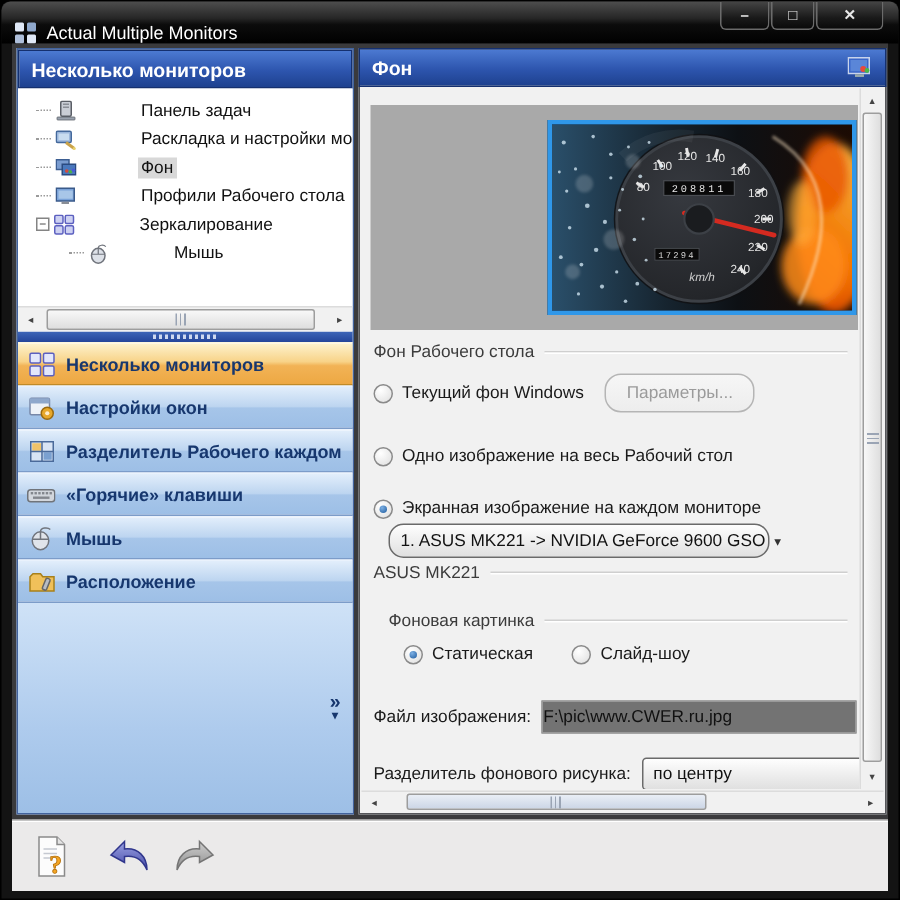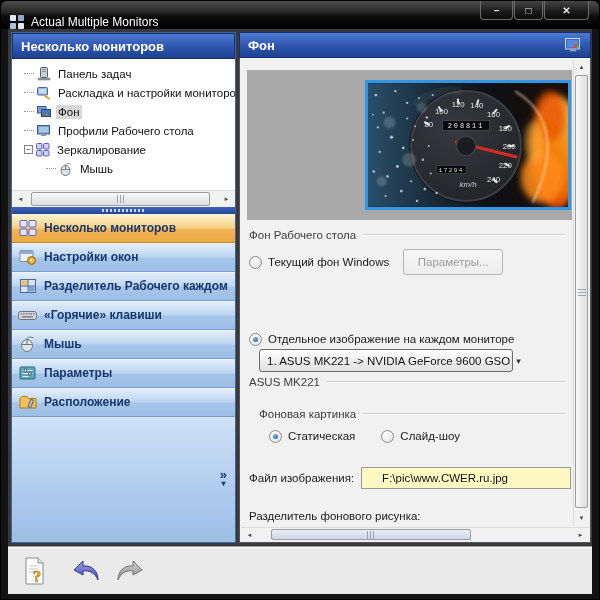--- a/index.html
+++ b/index.html
@@ -33,21 +33,21 @@
   
   .left-panel { position:absolute; left:3px; top:3px; width:225px; height:511px;
     border:1px solid #41639e; background:#fff; display:flex; flex-direction:column; }
   .tree { flex:1; background:#fff; overflow:hidden; padding-top:5px; font-size:11.5px; color:#111; }
   .tree-row { height:19px; display:flex; align-items:center; padding-left:12px; white-space:nowrap; }
   .tree-row.child { padding-left:34px; }
   .t-conn { width:10px; border-top:1px dotted #9a9a9a; margin-right:3px; flex:none; }
   .t-exp { width:9px; height:9px; border:1px solid #848484; background:#fff; font-size:8px; line-height:7px;
     text-align:center; color:#333; margin-right:3px; flex:none; }
   .t-icon { width:15px; height:14px; margin-right:4px; flex:none; display:flex; align-items:center; }
-  .t-label { padding:1px 2px; }
+  .t-label { padding:1px 2px;margin-left:36px; }
   .t-label.sel { background:#d8d8d8; }
 
   .tree-hscroll { height:17px; background:#f1f1f1; border-top:1px solid #dcdcdc; position:relative; flex:none; }
   .scroll-arrow { position:absolute; top:1px; bottom:1px; width:15px; display:flex; align-items:center;
     justify-content:center; font-size:7px; color:#444; }
   .scroll-arrow.left{left:1px;} .scroll-arrow.right{right:1px;}
   .hthumb { position:absolute; top:1px; bottom:1px; left:19px; right:25px; border:1px solid #9d9d9d; border-radius:2px;
     background:linear-gradient(180deg,#f8f8f8,#dedede); display:flex; align-items:center; justify-content:center; }
   .grip-v { width:8px; height:8px; background:repeating-linear-gradient(90deg,#9aa4b4 0 1px,transparent 1px 3px); }
   .grip-h { width:8px; height:8px; background:repeating-linear-gradient(0deg,#9aa4b4 0 1px,transparent 1px 3px); }
@@ -84,33 +84,33 @@
 
   .radio-row { position:absolute; left:8px; right:8px; display:flex; align-items:center; }
   .radio { width:13px; height:13px; border-radius:50%; border:1px solid #8a8a8a; flex:none;
     background:radial-gradient(circle at 35% 30%,#fff,#dedede); position:relative; }
   .radio.checked::after { content:""; position:absolute; inset:3px; border-radius:50%;
     background:radial-gradient(circle at 35% 30%,#7db0e4,#1d5a9d); }
   .radio-label { margin-left:6px; font-size:11.5px; color:#1a1a1a; white-space:nowrap; }
 
   .btn { border:1px solid #8a8a8a; border-radius:3px; font-size:11.5px; color:#1a1a1a;
     background:linear-gradient(180deg,#fafafa,#ececec 45%,#d9d9d9); font-family:"Liberation Sans",sans-serif; }
-  .btn.disabled { color:#9b9b9b; border-color:#b5b5b5; background:linear-gradient(180deg,#f6f6f6,#ededed); }
+  .btn.disabled { color:#9b9b9b; border-color:#b5b5b5; background:linear-gradient(180deg,#f6f6f6,#ededed);border-radius:11px; }
   .params-btn { width:100px; height:26px; margin-left:14px; }
 
   .combo { border:1px solid #6a6a6a; border-radius:3px; height:23px;
     background:linear-gradient(180deg,#fefefe,#f0f0f0 45%,#e0e0e0);
     display:flex; align-items:center; justify-content:space-between; padding:0 7px; font-size:11.5px; color:#111; white-space:nowrap; }
   .combo .arrow { font-size:9px; color:#333; margin-left:6px; }
-  .combo.monitor { position:absolute; left:18px; width:254px; }
+  .combo.monitor { position:absolute; left:18px; width:254px;border-radius:10px; }
 
   .field-row { position:absolute; left:8px; right:2px; height:22px; display:flex; align-items:center; }
   .field-row label { font-size:11.5px; color:#1a1a1a; white-space:nowrap; margin-right:7px; }
-  .text-input { flex:1; height:22px; border:1px solid #999; background:#fef9c3; font-size:11.5px;
-    padding:0 20px; font-family:"Liberation Sans",sans-serif; color:#111; }
+  .text-input { flex:1; height:22px; border:1px solid #999; background:#737373; font-size:11.5px;
+    padding:0 0; font-family:"Liberation Sans",sans-serif; color:#111; }
   .combo.pos { width:154px; flex:none; height:22px; }
 
   .vscroll { position:absolute; top:26px; right:1px; bottom:16px; width:16px; background:#f1f1f1; border-left:1px solid #dcdcdc; }
   .vscroll .up { position:absolute; left:1px; right:1px; top:1px; height:14px; display:flex; align-items:center; justify-content:center; font-size:7px; color:#444; }
   .vscroll .down { position:absolute; left:1px; right:1px; bottom:1px; height:14px; display:flex; align-items:center; justify-content:center; font-size:7px; color:#444; }
   .vthumb { position:absolute; left:1px; right:1px; top:16px; bottom:18px; border:1px solid #9d9d9d; border-radius:2px;
     background:linear-gradient(90deg,#f8f8f8,#dedede); display:flex; align-items:center; justify-content:center; }
   .content-hscroll { position:absolute; left:1px; right:1px; bottom:1px; height:14px; background:#f1f1f1; border-top:1px solid #dcdcdc; }
   .content-hscroll .hthumb { left:30px; right:118px; background:linear-gradient(180deg,#e9eef6,#ccd6e6); }
 
@@ -297,31 +297,20 @@
         </div>
         <div class="nav-item">
           <span class="nav-icon">
             <svg width="18" height="18" viewBox="0 0 18 18">
                 <ellipse cx="8" cy="10.5" rx="5.5" ry="6" fill="#e0e4ea" stroke="#70747c"></ellipse>
                 <path d="M2.5 9.5 h11 M8 4.5 v5" stroke="#70747c" fill="none"></path>
                 <path d="M8 4.5 C8 1.5 13 1.5 14.5 3" stroke="#70747c" fill="none"></path>
               </svg>
           </span>
           <span>Мышь</span>
-        </div>
-        <div class="nav-item">
-          <span class="nav-icon">
-            <svg width="18" height="18" viewBox="0 0 18 18">
-                <rect x="1" y="3" width="15" height="12" rx="1" fill="#5aa8b8" stroke="#2a6a7a"></rect>
-                <path d="M3.5 6.5 h10 M3.5 9.5 h10 M3.5 12.5 h6" stroke="#eaf4f6"></path>
-                <circle cx="6.5" cy="6.5" r="1.5" fill="#f2f2f2" stroke="#446"></circle>
-                <circle cx="11" cy="9.5" r="1.5" fill="#f2f2f2" stroke="#446"></circle>
-              </svg>
-          </span>
-          <span>Параметры</span>
         </div>
         <div class="nav-item">
           <span class="nav-icon">
             <svg width="18" height="18" viewBox="0 0 18 18">
                 <path d="M1 5.5 l2-2 h5 l1.5 2 H17 v9.5 H1 z" fill="#f0c05a" stroke="#a8801a"></path>
                 <rect x="10.5" y="6.5" width="3" height="8" rx="1" fill="#b8bcc4" stroke="#666" transform="rotate(22 12 10)"></rect>
               </svg>
           </span>
           <span>Расположение</span>
         </div>
@@ -462,24 +451,28 @@
           <span class="group-title">Фон Рабочего стола</span>
           <span class="group-line"></span>
         </div>
 
         <div class="radio-row" style="top:190px;height:26px">
           <span class="radio"></span>
           <span class="radio-label">Текущий фон Windows</span>
           <button class="btn disabled params-btn">Параметры...</button>
         </div>
 
+        <div class="radio-row" style="top:236px;height:18px">
+          <span class="radio"></span>
+          <span class="radio-label">Одно изображение на весь Рабочий стол</span>
+        </div>
 
         <div class="radio-row" style="top:271px;height:18px">
           <span class="radio checked"></span>
-          <span class="radio-label">Отдельное изображение на каждом мониторе</span>
+          <span class="radio-label">Экранная изображение на каждом мониторе</span>
         </div>
 
         <div class="combo monitor" style="top:290px">
           <span>1. ASUS MK221 -&gt; NVIDIA GeForce 9600 GSO</span>
           <span class="arrow">▾</span>
         </div>
 
         <div class="group-row" style="top:315px">
           <span class="group-title">ASUS MK221</span>
           <span class="group-line"></span>
@@ -497,20 +490,24 @@
           <span class="radio-label">Слайд-шоу</span>
         </div>
 
         <div class="field-row" style="top:408px">
           <label>Файл изображения:</label>
           <input class="text-input" type="text" value="F:\pic\www.CWER.ru.jpg" style="">
         </div>
 
         <div class="field-row" style="top:446px">
           <label>Разделитель фонового рисунка:</label>
+          <div class="combo pos">
+            <span>по центру</span>
+
+          </div>
         </div>
       </div>
 
       <div class="vscroll">
         <span class="up">▴</span>
         <div class="vthumb">
             <span class="grip-h"></span>
           </div>
         <span class="down">▾</span>
       </div>

